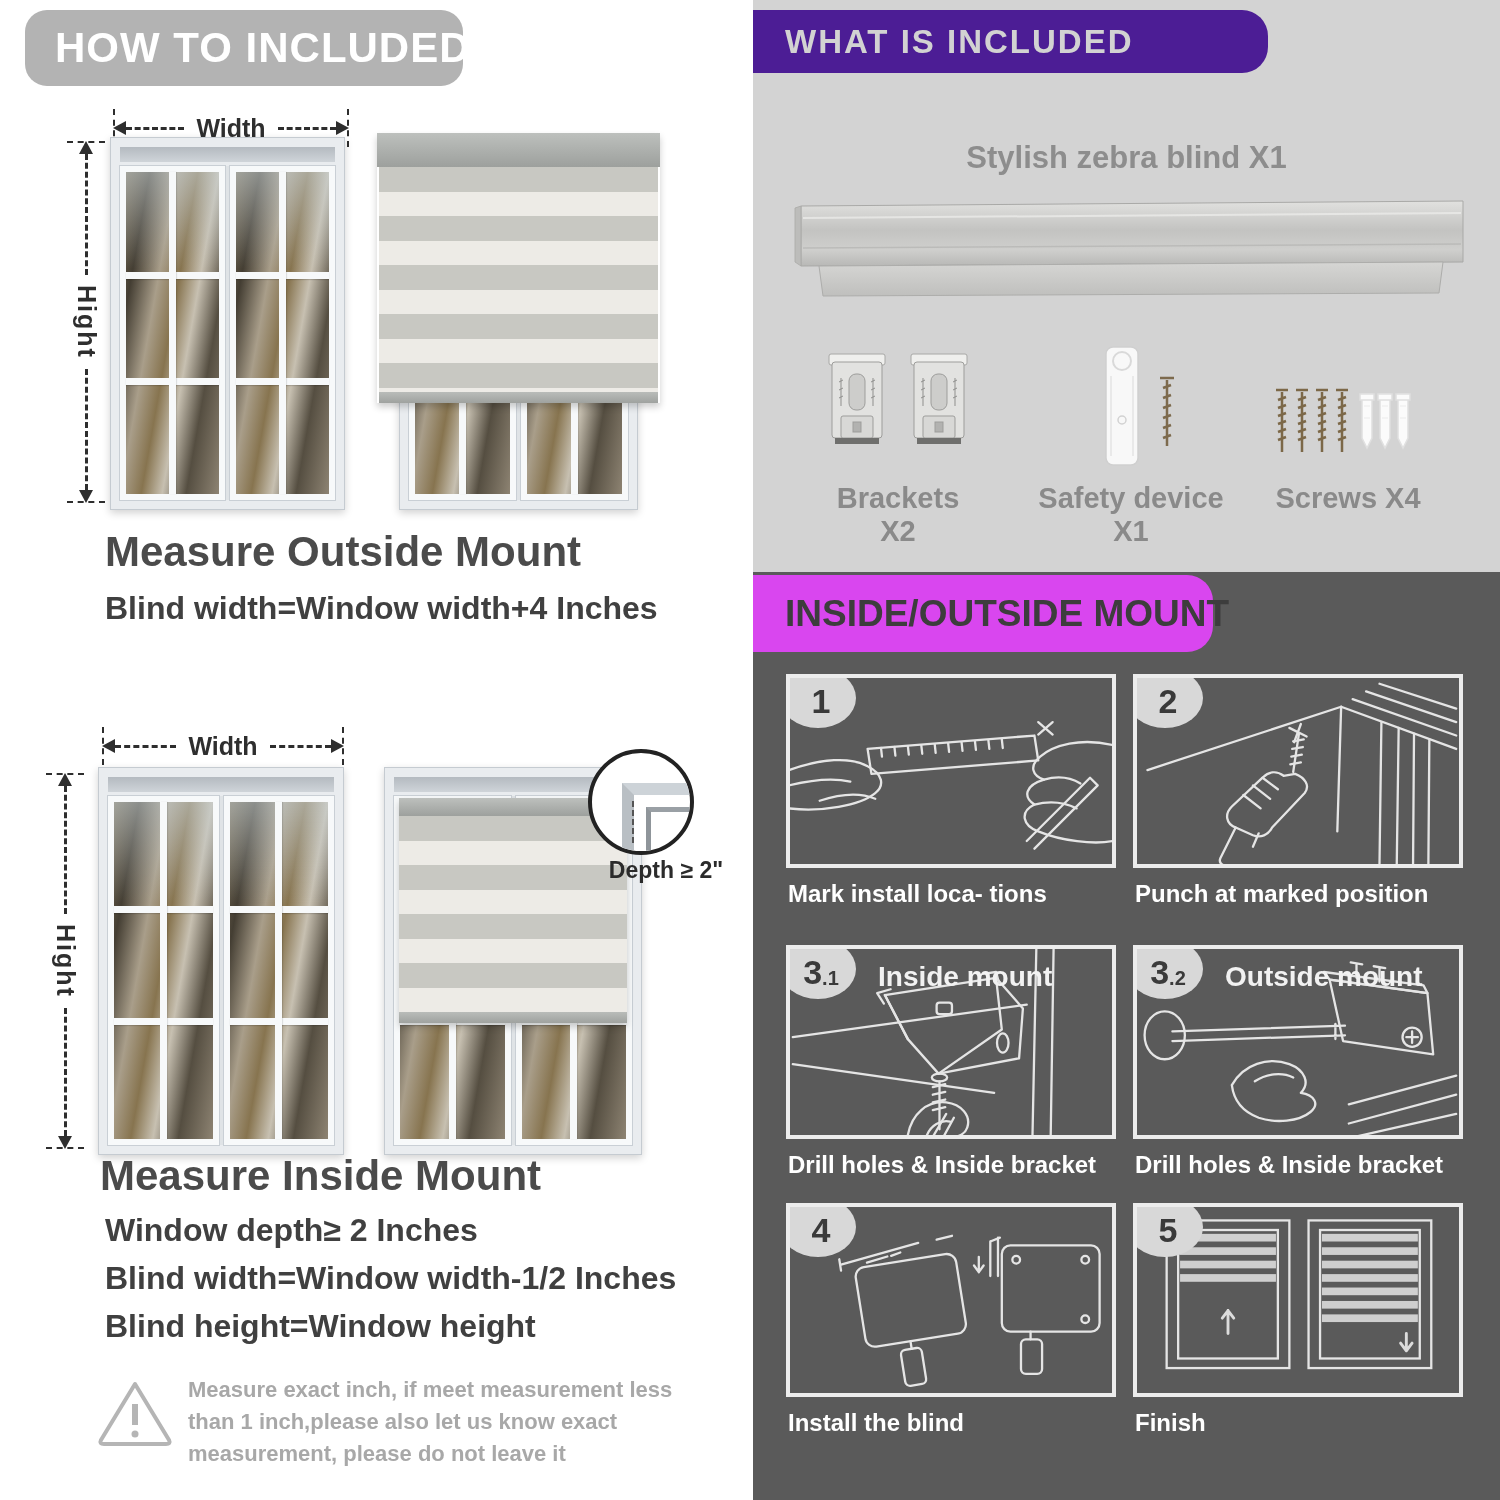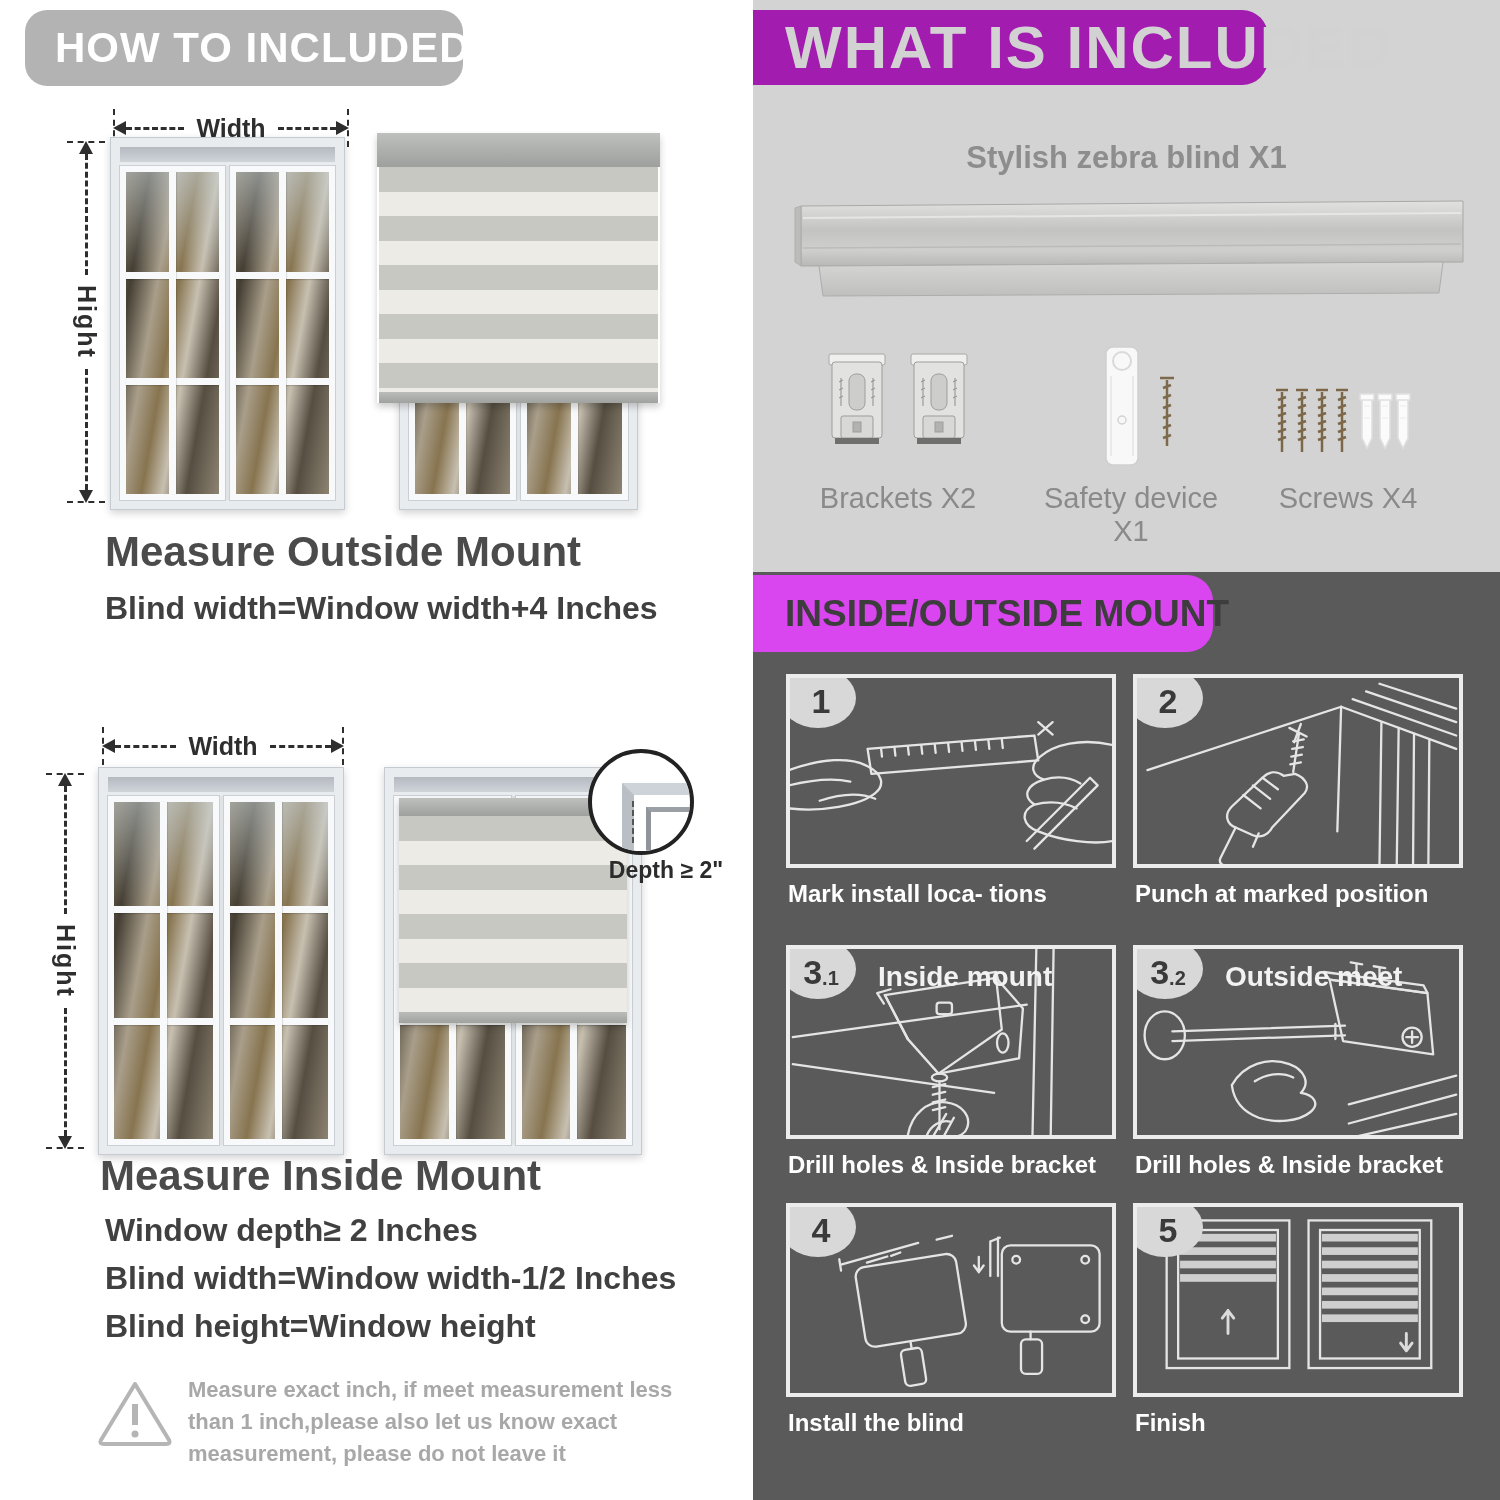--- a/index.html
+++ b/index.html
@@ -5,32 +5,32 @@
   html,body{margin:0;padding:0;background:#fff;}
   #canvas{position:relative;width:1500px;height:1500px;background:#ffffff;overflow:hidden;
           font-family:"Liberation Sans", sans-serif;}
   
   .right-top{position:absolute;left:753px;top:0;width:747px;height:572px;background:#d3d3d3;}
   .right-bottom{position:absolute;left:753px;top:572px;width:747px;height:928px;background:#5a5a5a;}
   
   .hbox-left{position:absolute;left:25px;top:10px;width:438px;height:76px;background:#b3b3b3;
              border-radius:22px;color:#fff;font-size:42px;font-weight:bold;letter-spacing:1px;
              display:flex;align-items:center;padding-left:30px;box-sizing:border-box;white-space:nowrap;}
-  .hbox-included{position:absolute;left:0;top:10px;width:515px;height:75px;background:#a21caf;
-             border-radius:0 26px 26px 0;color:#d2d2d2;font-size:60px;font-weight:bold;letter-spacing:2px;
+  .hbox-included{position:absolute;left:0;top:10px;width:515px;height:63px;background:#4c1d95;
+             border-radius:0 26px 26px 0;color:#d2d2d2;font-size:33px;font-weight:bold;letter-spacing:2px;
              display:flex;align-items:center;padding-left:32px;box-sizing:border-box;white-space:nowrap;}
   .hbox-mount{position:absolute;left:0;top:3px;width:460px;height:77px;background:#d946ef;
              border-radius:0 26px 26px 0;color:#3d3d3d;font-size:37px;font-weight:bold;
              display:flex;align-items:center;padding-left:32px;box-sizing:border-box;white-space:nowrap;}
   
   .sec-head{position:absolute;color:#4b4b4b;font-size:42px;font-weight:bold;white-space:nowrap;}
   .sec-line{position:absolute;color:#404040;font-size:32px;font-weight:bold;white-space:nowrap;}
   .product-label{position:absolute;left:0;top:140px;width:100%;text-align:center;
                  color:#8d8d8d;font-size:31px;font-weight:bold;}
-  .item-label{position:absolute;color:#8a8a8a;font-size:29px;font-weight:normal;text-align:center;top:482px;}
+  .item-label{position:absolute;color:#8a8a8a;font-size:29px;font-weight:bold;text-align:center;top:482px;}
   .warn-text{position:absolute;left:188px;top:1374px;width:492px;color:#a8a8a8;
              font-size:22px;font-weight:bold;line-height:1.45;}
   
   .window{position:absolute;background:#e9ecef;border:1px solid #c5cbd1;
           box-shadow:0 3px 8px rgba(0,0,0,.18);box-sizing:border-box;}
   .lintel{position:absolute;left:9px;right:9px;top:9px;height:15px;
           background:linear-gradient(180deg,#b4bac0,#cfd4d9);}
   .sashes{position:absolute;left:9px;right:9px;top:28px;bottom:9px;display:flex;gap:5px;background:#dfe3e6;}
   .sash{flex:1;position:relative;border:6px solid #f7f9fa;outline:1px solid #c9cfd5;
         background:
@@ -409,21 +409,21 @@
             <ellipse cx="26" cy="90" rx="21" ry="25"></ellipse>
             <path d="M96,142 C108,120 134,112 156,120 C172,126 178,140 168,150 C182,152 188,162 178,170 C166,180 142,182 124,176 C108,170 98,158 96,142"></path>
             <path d="M120,138 C132,130 148,128 160,134"></path>
             <path d="M218,162 L330,132 M218,182 L330,152 M224,196 L330,172"></path>
           </g>
         </svg>
         <div class="badge">
           <span>3</span>
             <span class="sub">.2</span>
         </div>
-        <div class="step-title">Outside meet</div>
+        <div class="step-title">Outside mount</div>
       </div>
       <div class="caption">Drill holes &amp;  Inside bracket</div>
     </div>
 
     <div class="step" style="left:33px;top:631px;">
       <div class="panel">
         <svg class="lineart" viewBox="0 0 330 194">
           <g stroke="#e5e5e5" stroke-width="2.4" fill="none" stroke-linecap="round" stroke-linejoin="round">
             <g transform="rotate(-9 120 110)">
               <rect x="72" y="56" width="106" height="84" rx="10"></rect>

